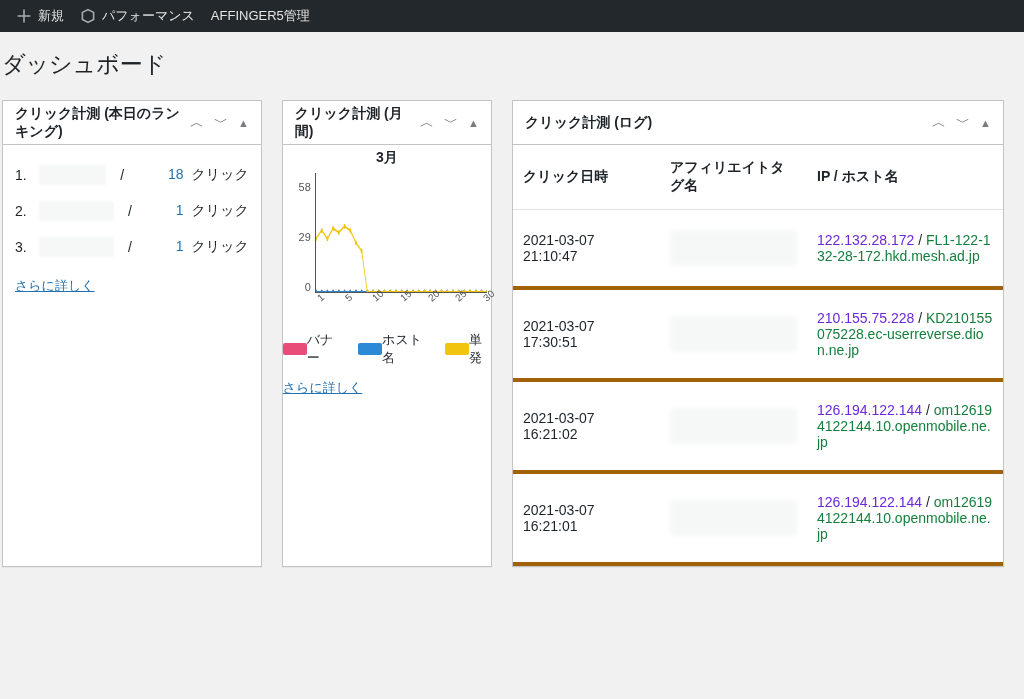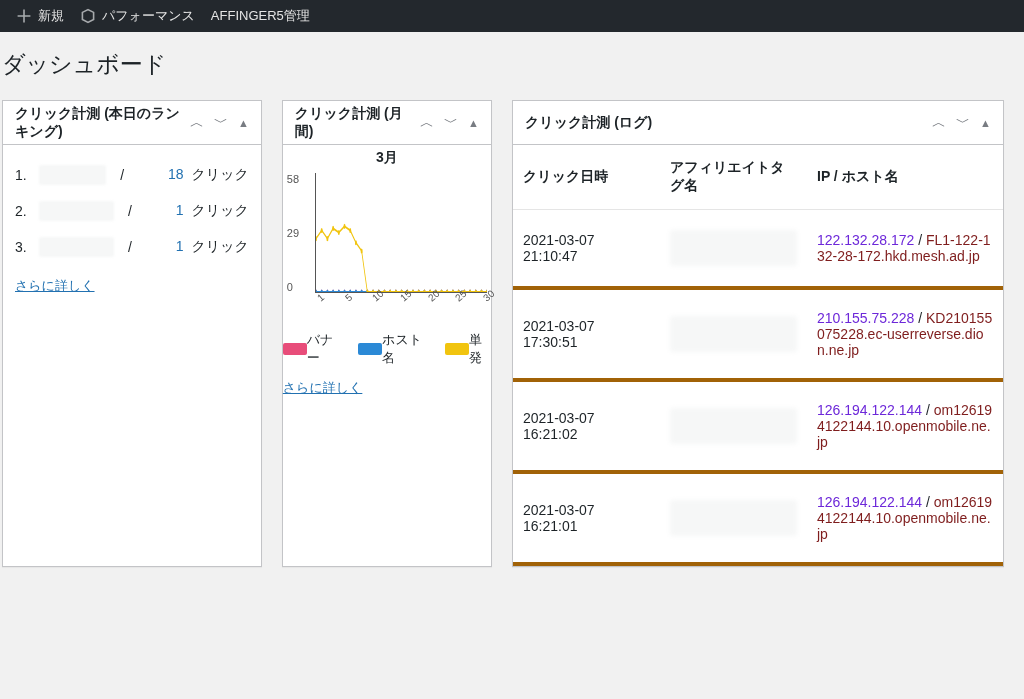--- a/index.html
+++ b/index.html
@@ -108,24 +108,24 @@
     font-size: 14px;
     font-weight: 600;
     margin-bottom: 6px;
   }
   .chart-area {
     position: relative;
     height: 140px;
     margin: 0 4px;
   }
   .y-axis {
-    position:absolute; left:0; top:0; bottom:20px;
+    position:absolute; left:0; top:8px; bottom:20px;
     width: 24px;
     display:flex; flex-direction:column; justify-content:space-between;
-    font-size:11px; color:#555; text-align:left;gap:8px;
+    font-size:11px; color:#555; text-align:right;gap:8px;
   }
   .plot {
     position:absolute; left:28px; right:0; top:0; bottom:20px;
     border-left:1px solid #555;
     border-bottom:1px solid #555;
   }
   .x-axis {
     position:absolute; left:28px; right:0; bottom:0; height:18px;
     display:flex; justify-content:space-between;
     font-size:10px; color:#555;
@@ -167,21 +167,21 @@
     border-bottom:4px solid #a16207;
     vertical-align: middle;
   }
   .blur-cell {
     height: 36px;
     background:#f6f7f7;
     border-radius:3px;
     filter: blur(2px);
   }
   .ip-link { color:#6d28d9; text-decoration:none; }
-  .host { color:#7f1d1d; word-break: break-all; display:inline;}
+  .host { color:#15803d; word-break: break-all; display:inline;}
 </style>
 </head>
 <body>
 
 <div class="admin-bar">
   <div class="admin-bar-item">
     <span class="ab-icon">
       <svg viewBox="0 0 20 20">
           <path d="M9 2h2v7h7v2h-7v7H9v-7H2V9h7z"></path>
         </svg>

